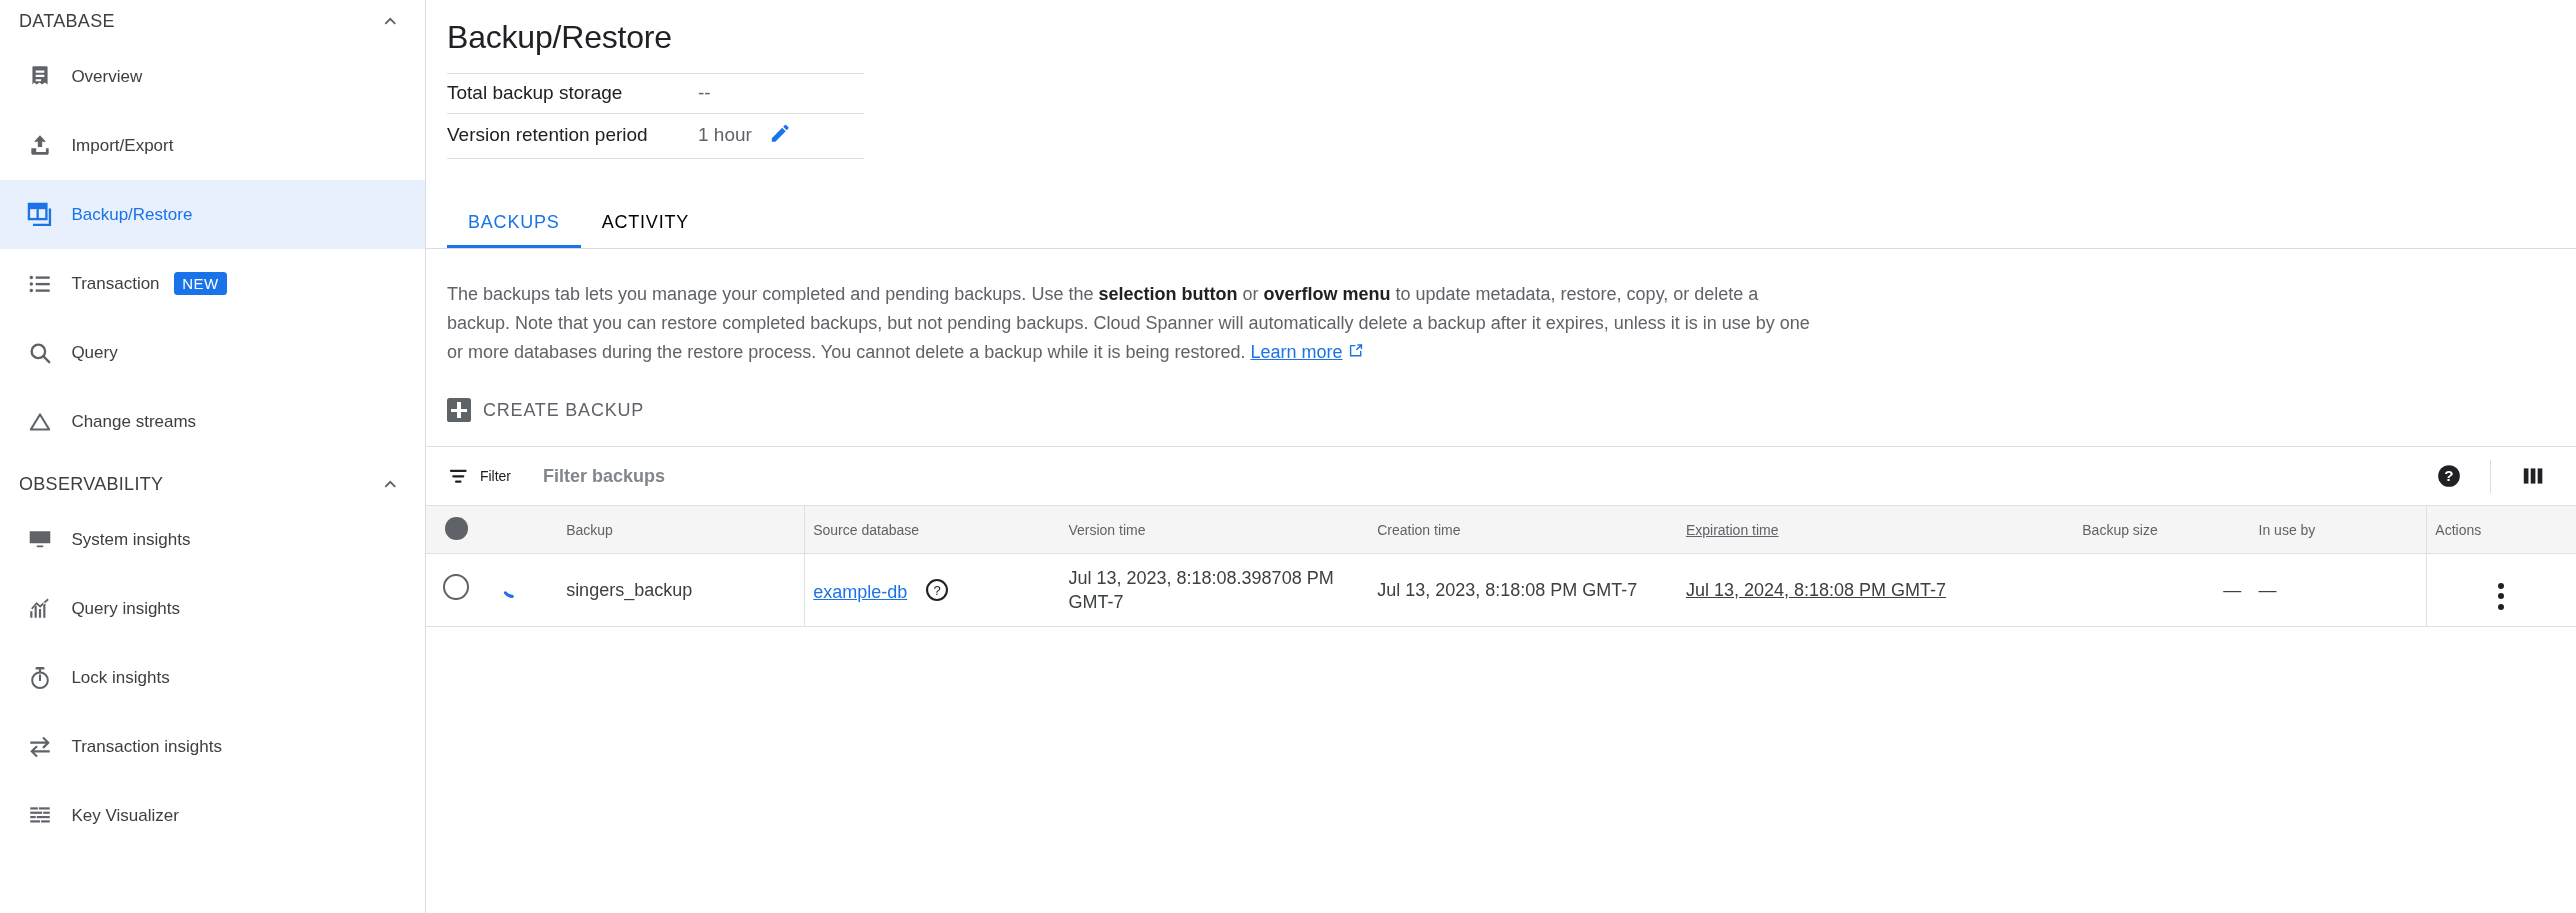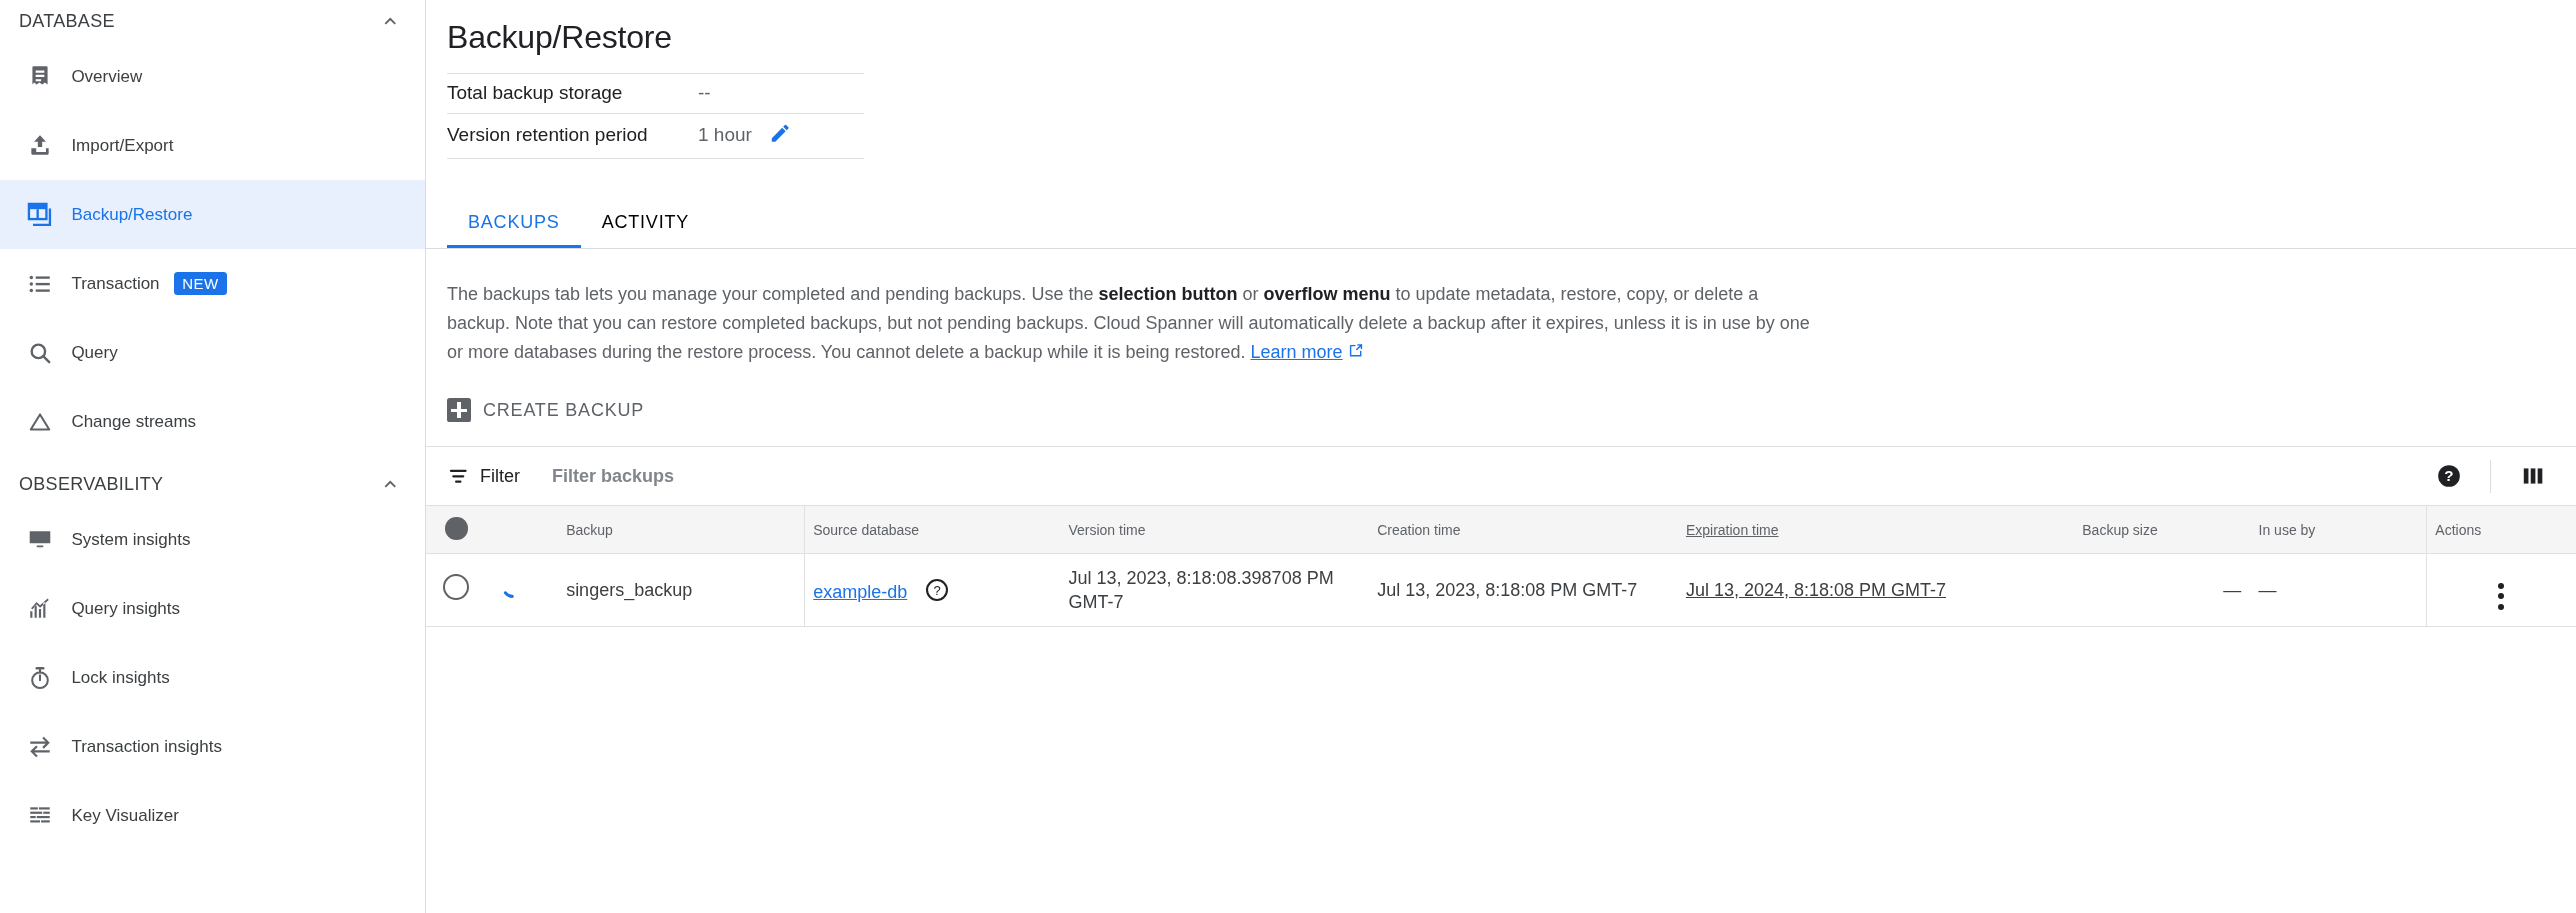--- a/index.html
+++ b/index.html
@@ -163,21 +163,21 @@
 
   
   .filterbar {
     margin-top: 19px;
     border-top: 0.9px solid #e0e0e0;
     height: 59px;
     display: flex; align-items: center;
     padding: 0 21px 0 21px;
   }
   .filter-ico { margin-right: 10.4px; display:flex; }
-  .filter-label { font-size: 18px; font-weight: 500; color: #202124; }
+  .filter-label { font-size: 14px; font-weight: 500; color: #202124; }
   .filter-input {
     border: none; outline: none;
     font-size: 18px; color: #701a75;
     font-family: "Liberation Sans", sans-serif;
     margin-left: 32px;
     width: 606px;
     background: transparent;
     font-weight: bold;
   }
   .filter-input::placeholder { color: #80868b; }

